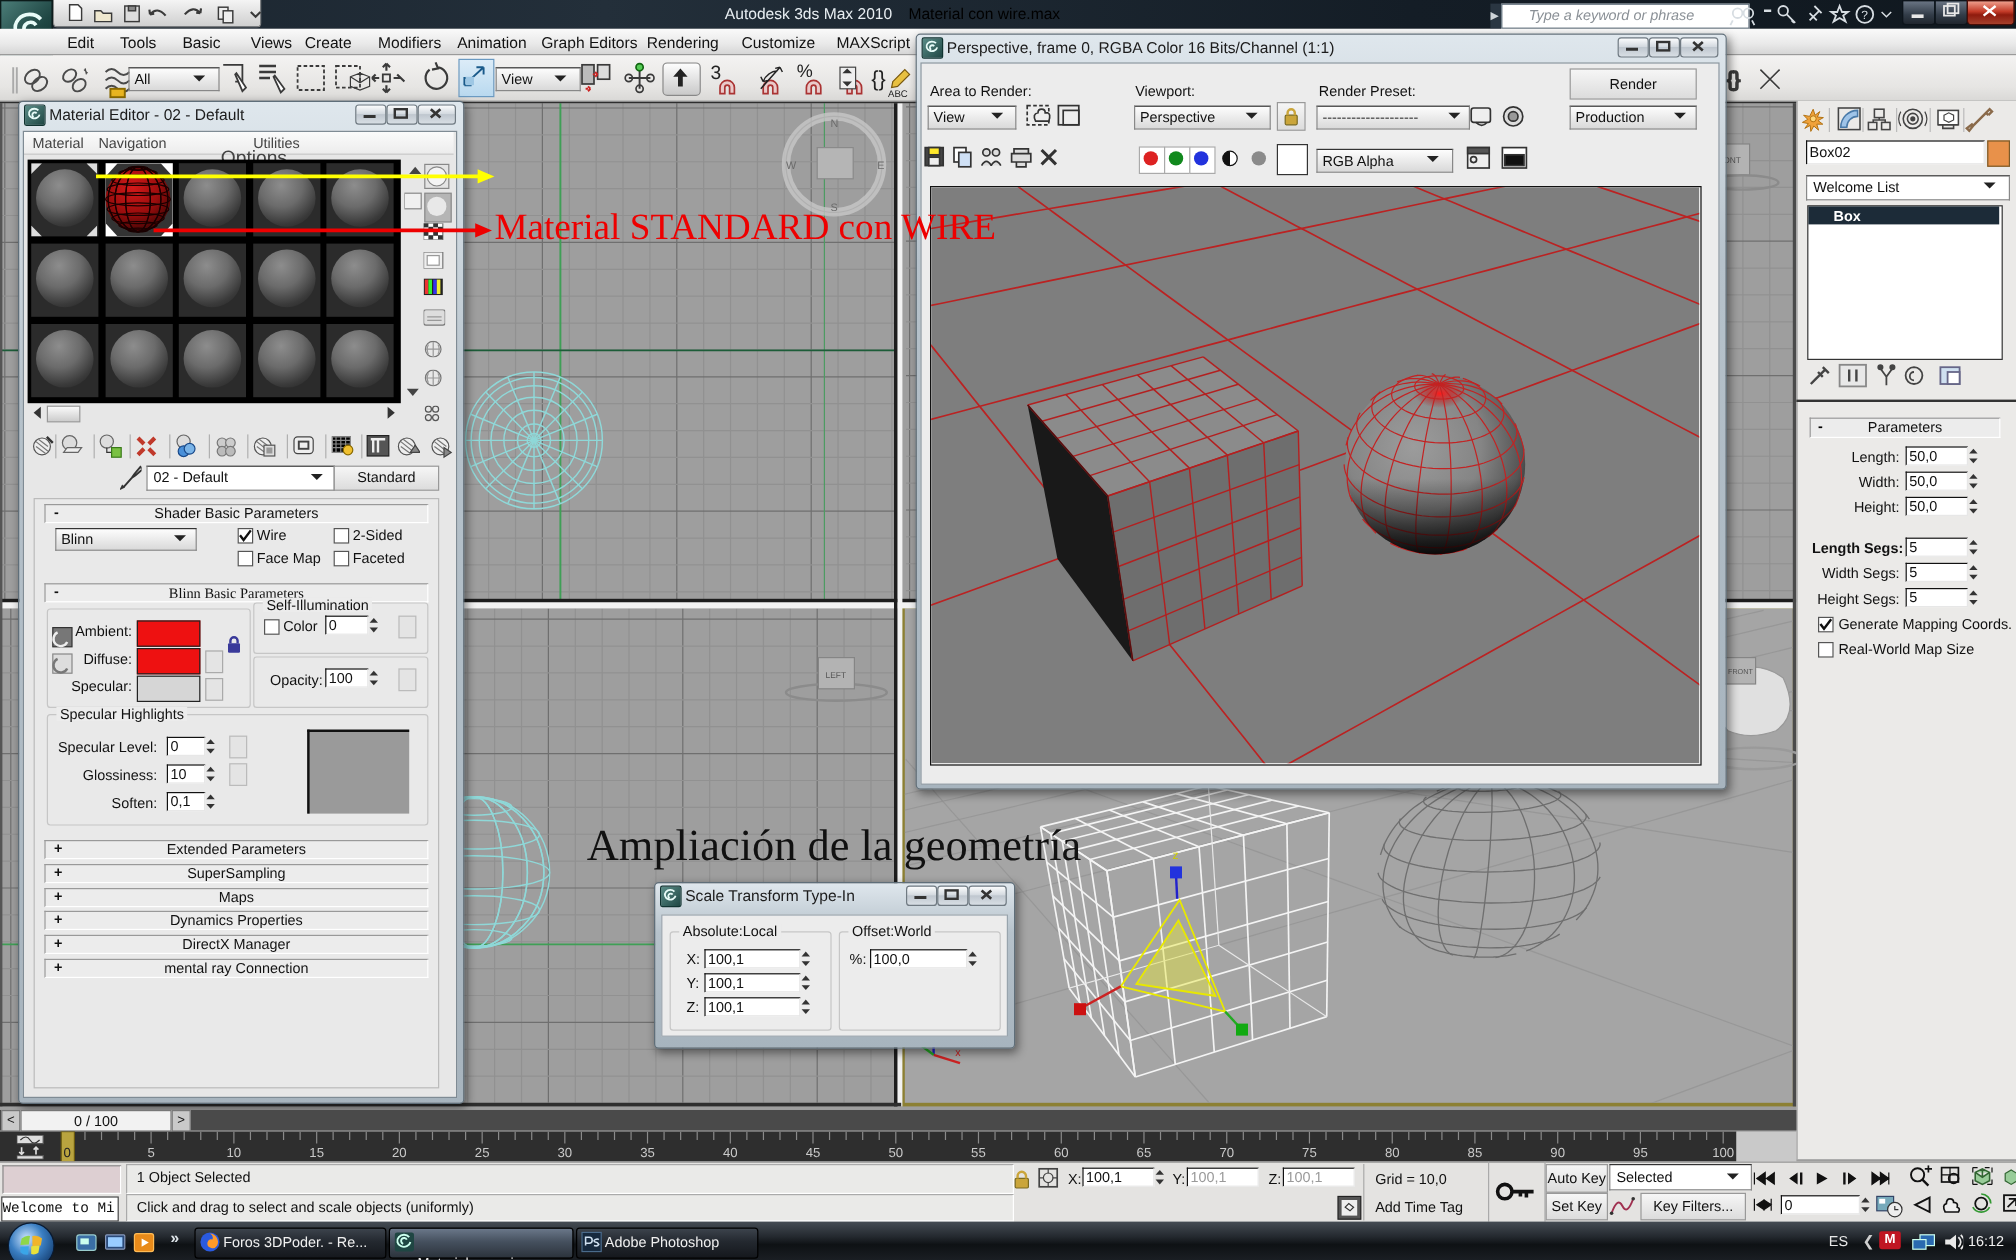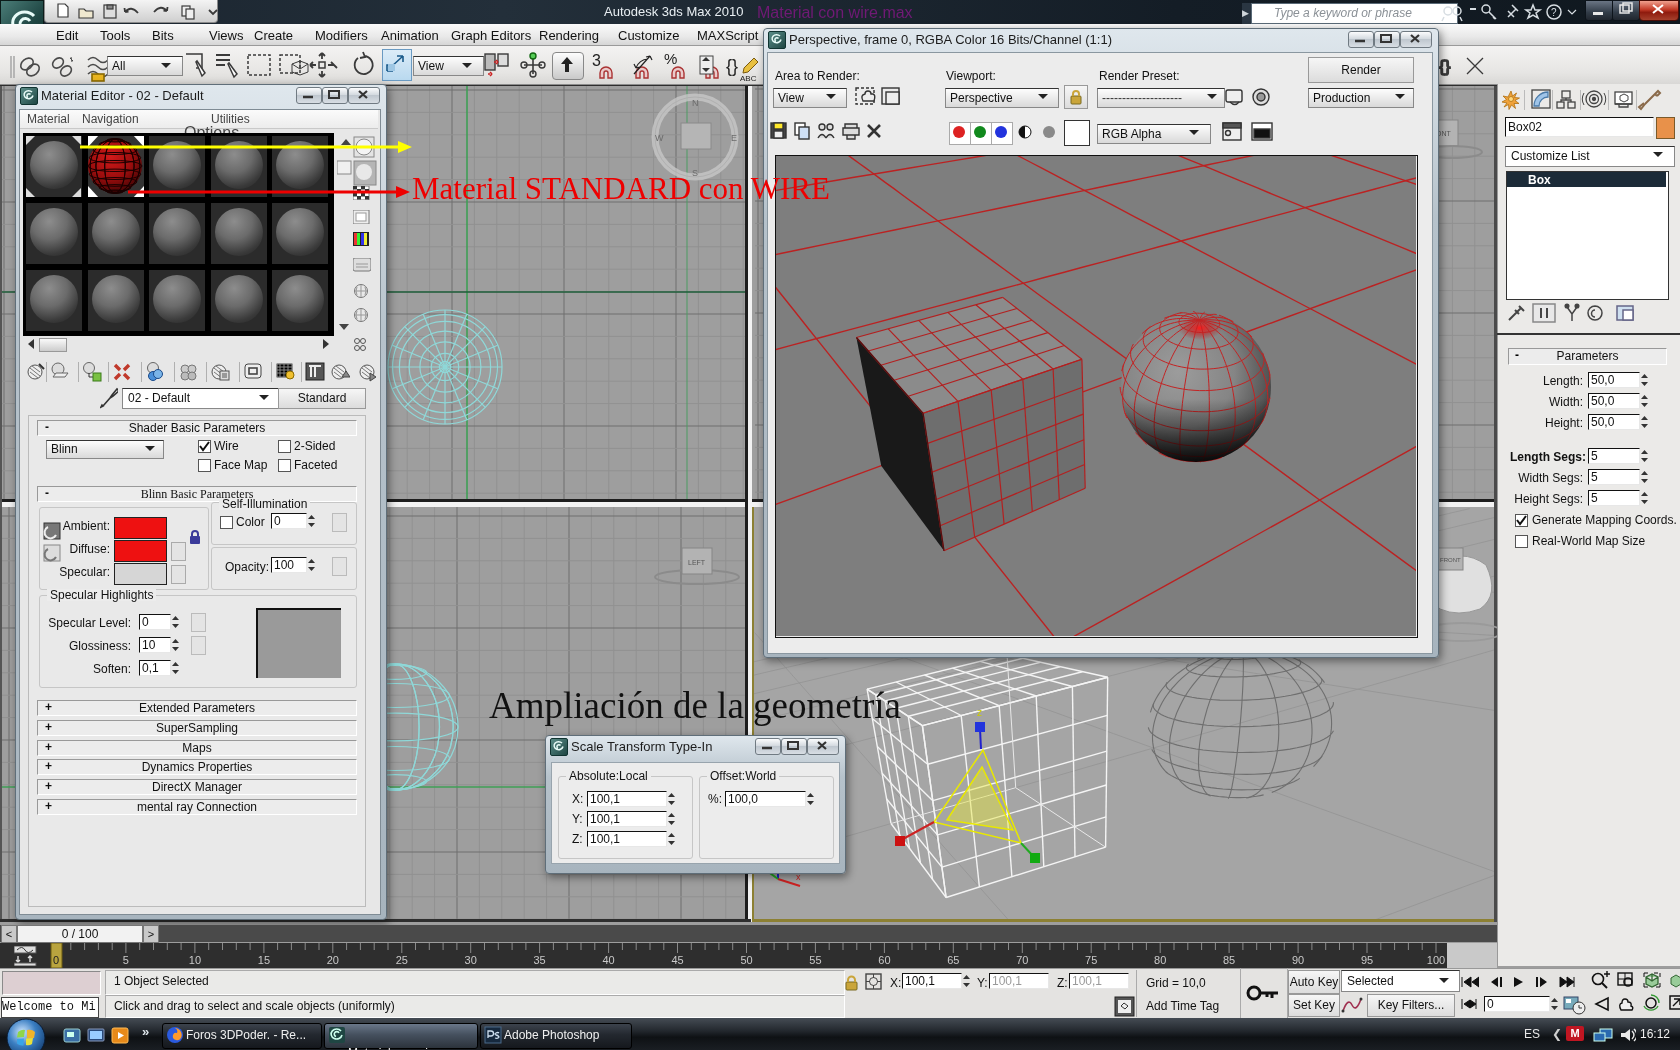--- a/index.html
+++ b/index.html
@@ -370,21 +370,21 @@
         <rect x="58" y="5" width="12" height="13" fill="#ddd"></rect>
         <rect x="61" y="5" width="6" height="4" fill="#888"></rect>
         <path d="M92 13 q-7 -8 -13 -1 m0 0 l3.5 -0.5 m-3.5 0.5 l-0.5 -4" stroke-width="1.8"></path>
         <path d="M108 12 q7 -8 13 -1 m0 0 l-3.5 -0.5 m3.5 0.5 l0.5 -4" stroke-width="1.8"></path>
         <rect x="136" y="6" width="8" height="10" fill="#eee"></rect>
         <rect x="140" y="9" width="8" height="10" fill="#eee"></rect>
         <path d="M163 10 l4 4 l4 -4" stroke-width="1.8"></path>
       </g>
     </svg>
     <div class="abs" style="left:604px;top:4px;font-size:13px;color:#e8eef2;">Autodesk 3ds Max  2010</div>
-    <div class="abs" style="left:757px;top:4px;font-size:16px;color:#701a75;">Material con wire.max</div>
+    <div class="abs" style="left:757px;top:4px;font-size:13px;color:#000000;">Material con wire.max</div>
     <div class="abs" style="left:1242px;top:3px;width:9px;height:21px;background:#2a3642;color:#cfd5da;font-size:9px;line-height:21px;">▶</div>
     <div class="abs" style="left:1251px;top:3px;width:183px;height:19px;background:#fff;border:1px solid #5a6a77;font-size:12px;color:#8a9096;font-style:italic;line-height:19px;padding-left:22px;">Type a keyword or phrase</div>
     <svg class="abs" style="left:1438px;top:1px" width="140" height="22" viewBox="0 0 140 22">
       <g stroke="#d7dde2" fill="none" stroke-width="1.5">
         <circle cx="10" cy="10" r="4"></circle>
         <circle cx="19" cy="10" r="4"></circle>
         <path d="M6 16 l-2 4 m18 -4 l2 4"></path>
         <path d="M32 8 l6 0" stroke-width="2"></path>
         <circle cx="48" cy="8" r="4"></circle>
         <path d="M51 11 l7 7 m-3 -2 l2 2"></path>
@@ -404,21 +404,21 @@
       <rect x="8" y="5" width="9" height="8" fill="none" stroke="#e8e8e8" stroke-width="1.5"></rect>
       <rect x="11" y="3" width="9" height="8" fill="none" stroke="#e8e8e8" stroke-width="1.5"></rect>
     </svg>
     <div class="abs" style="left:1639px;top:0;width:38px;height:19px;background:linear-gradient(#f0a08e,#c33b28 45%,#8f1b0e 60%,#a5402c);border:1px solid #4a0d06;border-radius:0 0 4px 4px;"></div>
     <svg class="abs" style="left:1639px;top:0px" width="38" height="19" viewBox="0 0 38 19">
       <path d="M14 5 l10 8 m0 -8 l-10 8" stroke="#fff" stroke-width="2"></path>
     </svg>
     <div class="abs" style="left:0;top:24px;width:1680px;height:21px;background:linear-gradient(#fafafa,#e9e9e9 60%,#d6d6d6);border-bottom:1px solid #9a9a9a;"></div>
     <div class="abs t13" style="left:56px;top:28px;">Edit</div>
     <div class="abs t13" style="left:100px;top:28px;">Tools</div>
-    <div class="abs t13" style="left:152px;top:28px;">Bits</div>
+    <div class="abs t13" style="left:152px;top:28px;">Basic</div>
     <div class="abs t13" style="left:209px;top:28px;">Views</div>
     <div class="abs t13" style="left:254px;top:28px;">Create</div>
     <div class="abs t13" style="left:315px;top:28px;">Modifiers</div>
     <div class="abs t13" style="left:381px;top:28px;">Animation</div>
     <div class="abs t13" style="left:451px;top:28px;">Graph Editors</div>
     <div class="abs t13" style="left:539px;top:28px;">Rendering</div>
     <div class="abs t13" style="left:618px;top:28px;">Customize</div>
     <div class="abs t13" style="left:697px;top:28px;">MAXScript</div>
     <div class="abs" style="left:0;top:46px;width:1680px;height:38px;background:linear-gradient(#f4f3f2,#e6e5e3 70%,#d9d8d6);border-bottom:1px solid #8c8c8c;"></div>
     <svg class="abs" style="left:8px;top:50px" width="110" height="34" viewBox="0 0 110 34">
@@ -1071,21 +1071,21 @@
         <path d="M145 16 l10 -10 m0 0 l3 -3 2 2 -3 3 m-2 -2 l2 2 m-12 8 l-4 5 -2 -2 5 -4" stroke="#8a6a4a" stroke-width="2"></path>
       </g>
     </svg>
     <div class="abs" style="left:1524px;top:90px;width:1px;height:20px;background:#bbb;"></div>
     <div class="abs" style="left:1552px;top:90px;width:1px;height:20px;background:#bbb;"></div>
     <div class="abs" style="left:1580px;top:90px;width:1px;height:20px;background:#bbb;"></div>
     <div class="abs" style="left:1608px;top:90px;width:1px;height:20px;background:#bbb;"></div>
     <div class="abs" style="left:1636px;top:90px;width:1px;height:20px;background:#bbb;"></div>
     <div class="field" style="left:1505px;top:117px;width:143px;height:18px;line-height:18px;">Box02</div>
     <div class="abs" style="left:1656px;top:117px;width:17px;height:20px;background:#e8914a;border:1px solid #7a5a2a;"></div>
-    <div class="ddown" style="left:1505px;top:146px;width:163px;height:19px;line-height:19px;padding-left:5px;background:#fff;">Customize List</div>
+    <div class="ddown" style="left:1505px;top:146px;width:163px;height:19px;line-height:19px;padding-left:5px;background:#fff;">Welcome List</div>
     <svg class="abs" style="left:1652px;top:151px" width="12" height="8" viewBox="0 0 12 8">
       <path d="M1 1 l5 5 l5 -5 Z" fill="#222"></path>
     </svg>
     <div class="abs" style="left:1506px;top:171px;width:161px;height:127px;background:#fff;border:1px solid #333;"></div>
     <div class="abs" style="left:1507px;top:172px;width:159px;height:15px;background:#1c2b38;"></div>
     <div class="abs" style="left:1528px;top:173px;font-size:12px;font-weight:bold;color:#fff;">Box</div>
     <svg class="abs" style="left:1505px;top:302px" width="170" height="24" viewBox="0 0 170 24">
       <g fill="none" stroke="#444" stroke-width="1.5">
         <path d="M8 14 l8 -8 m-2 -2 l5 5 m-9 -1 l4 4 m-10 6 l4 -4" stroke-width="2"></path>
         <rect x="28" y="2" width="22" height="18" fill="#e8e8e8" stroke="#888"></rect>

